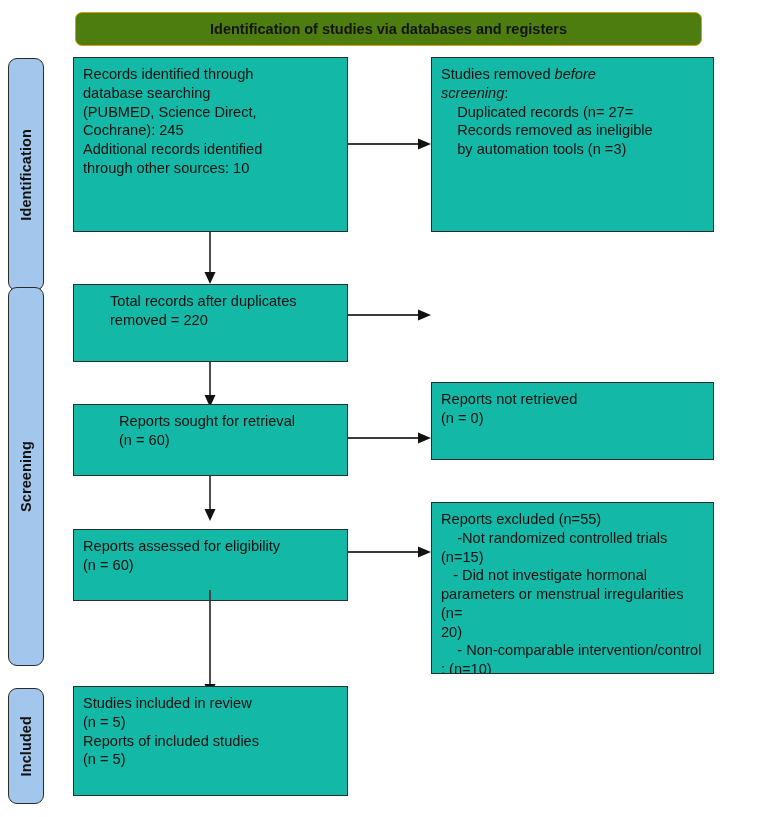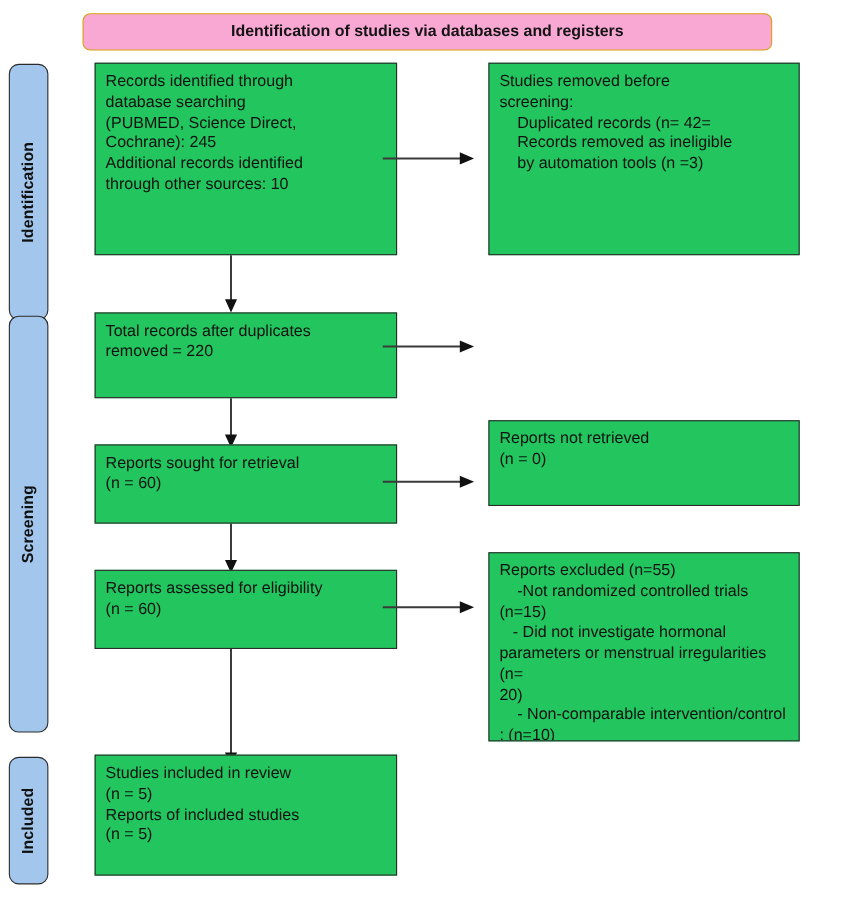--- a/index.html
+++ b/index.html
@@ -38,62 +38,62 @@
     font-weight: bold;
     font-size: 14.5px;
     letter-spacing: 0.1px;
     color: #111111;
     white-space: nowrap;
   }
 
   
   .banner {
     position: absolute;
-    background: #f9a8d4;
+    background: #4d7c0f;
     border: 1.4px solid #d79f0d;
     border-radius: 7px;
     box-sizing: border-box;
     display: flex;
     align-items: center;
     justify-content: center;
     text-align: right;
   }
   .banner .banner-text {
     font-weight: bold;
     font-size: 14.5px;
     color: #141414;
   }
 
   
   .box {
     position: absolute;
-    background: #22c55e;
+    background: #14b8a6;
     border: 1.7px solid #2c2c2c;
     box-sizing: border-box;
     overflow: hidden;
     display: flex;
     align-items: center;
-    margin-left: 13px;
   }
   .box.top-align {
     align-items: flex-start;
   }
   .box .box-text {
     padding: 0 9px;
     font-size: 14.6px;
     line-height: 1.285;
     color: #111111;
     white-space: pre-wrap;
     width: 100%;
     box-sizing: border-box;
   }
   .box.top-align .box-text {
     padding-top: 7px;
   }
   .box .box-text .em {
+    font-style: italic;
   }
 
   
   .conn {
     position: absolute;
   }
   .conn svg {
     display: block;
     overflow: visible;
   }
@@ -131,60 +131,60 @@
 <span>database searching</span>
 <span>(PUBMED, Science Direct,</span>
 <span>Cochrane): 245</span>
 <span>Additional records identified</span>
 <span>through other sources: 10</span></div>
   </div>
 
   <div class="box top-align" style="left:431px; top:57px; width:283px; height:175px;">
     <div class="box-text"><span>Studies removed </span><span class="em">before</span>
 <span class="em">screening</span><span>:</span>
-<span>    Duplicated records (n= 42=</span>
+<span>    Duplicated records (n= 27=</span>
 <span>    Records removed as ineligible</span>
 <span>    by automation tools (n =3)</span></div>
   </div>
 
   <div class="conn" style="left:348px; top:138px; width:83px; height:12px;">
     <svg width="83" height="12" viewBox="0 0 83 12">
       <line x1="0" y1="6" x2="72" y2="6"></line>
       <polygon points="70,0.5 83,6 70,11.5"></polygon>
     </svg>
   </div>
 
   <div class="conn" style="left:204px; top:232px; width:12px; height:52px;">
     <svg width="12" height="52" viewBox="0 0 12 52">
       <line x1="6" y1="0" x2="6" y2="42"></line>
       <polygon points="0.5,40 6,52 11.5,40"></polygon>
     </svg>
   </div>
 
-  <div class="box top-align" style="left:73px; top:284px; width:275px; height:78px;">
+  <div class="box top-align" style="left:73px; top:284px; width:275px; height:78px;padding-left:27px;">
     <div class="box-text"><span>Total records after duplicates</span>
 <span>removed = 220</span></div>
   </div>
 
 
   <div class="conn" style="left:348px; top:309px; width:83px; height:12px;">
     <svg width="83" height="12" viewBox="0 0 83 12">
       <line x1="0" y1="6" x2="72" y2="6"></line>
       <polygon points="70,0.5 83,6 70,11.5"></polygon>
     </svg>
   </div>
 
   <div class="conn" style="left:204px; top:362px; width:12px; height:45px;">
     <svg width="12" height="45" viewBox="0 0 12 45">
       <line x1="6" y1="0" x2="6" y2="35"></line>
       <polygon points="0.5,33 6,45 11.5,33"></polygon>
     </svg>
   </div>
 
-  <div class="box top-align" style="left:73px; top:404px; width:275px; height:72px;">
+  <div class="box top-align" style="left:73px; top:404px; width:275px; height:72px;padding-left:36px;">
     <div class="box-text"><span>Reports sought for retrieval</span>
 <span>(n = 60)</span></div>
   </div>
 
   <div class="box top-align" style="left:431px; top:382px; width:283px; height:78px;justify-content:flex-end;">
     <div class="box-text"><span>Reports not retrieved</span>
 <span>(n = 0)</span></div>
   </div>
 
   <div class="conn" style="left:348px; top:432px; width:83px; height:12px;">
@@ -194,21 +194,21 @@
     </svg>
   </div>
 
   <div class="conn" style="left:204px; top:476px; width:12px; height:45px;">
     <svg width="12" height="45" viewBox="0 0 12 45">
       <line x1="6" y1="0" x2="6" y2="35"></line>
       <polygon points="0.5,33 6,45 11.5,33"></polygon>
     </svg>
   </div>
 
-  <div class="box top-align" style="left:73px; top:518px; width:275px; height:72px;">
+  <div class="box top-align" style="left:73px; top:529px; width:275px; height:72px;">
     <div class="box-text"><span>Reports assessed for eligibility</span>
 <span>(n = 60)</span></div>
   </div>
 
   <div class="box top-align" style="left:431px; top:502px; width:283px; height:172px;">
     <div class="box-text"><span>Reports excluded (n=55)</span>
 <span>    -Not randomized controlled trials</span>
 <span>(n=15)</span>
 <span>   - Did not investigate hormonal</span>
 <span>parameters or menstrual irregularities (n=</span>

